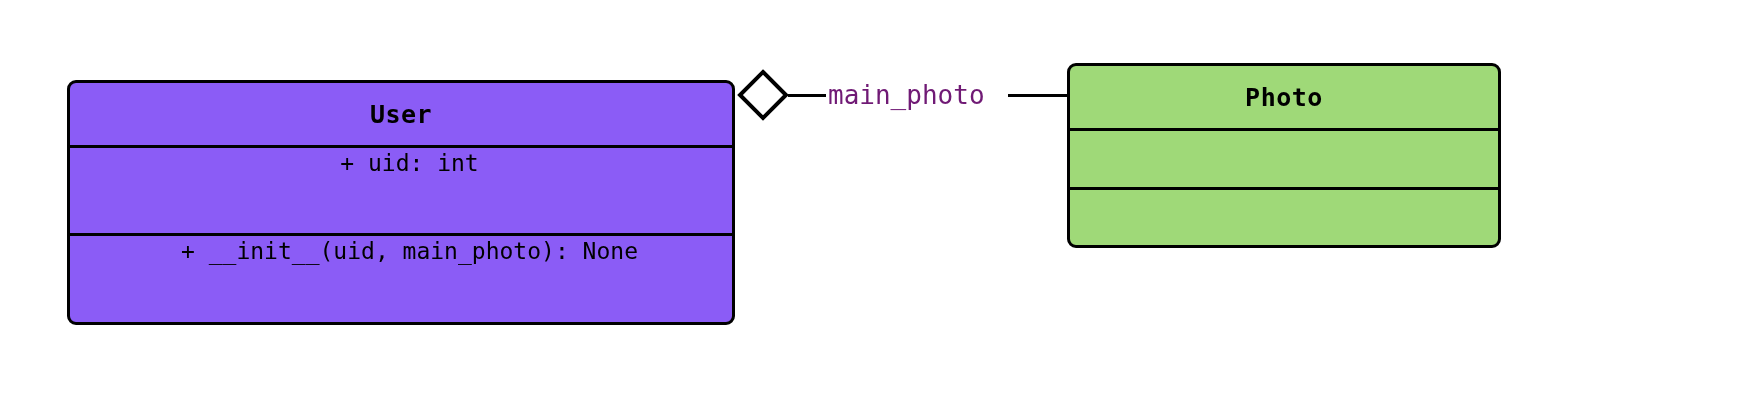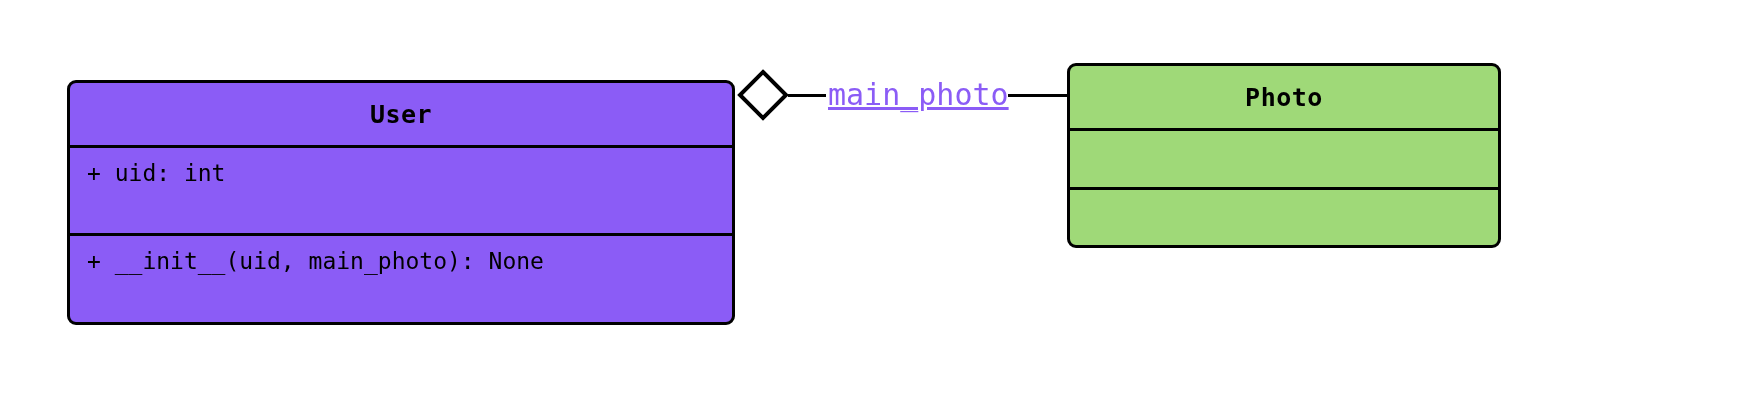--- a/index.html
+++ b/index.html
@@ -40,23 +40,24 @@
     font-weight: bold;
     font-size: 25px;
     line-height: 1;
     color: #000000;
     letter-spacing: 0.5px;
     display: flex;
     align-items: center;
     justify-content: center;
   }
   .member-list {
-    padding: 10px 0 6px 0;
+    padding: 0 0 6px 0;
     display: flex;
     flex-direction: row;
+    justify-content: center;
   }
   .member {
     font-size: 23px;
     line-height: 30px;
     color: #000000;
     white-space: pre;
     padding-left: 17px;
   }
   .member .type-ref {
     font-weight: bold;
@@ -109,27 +110,26 @@
     position: absolute;
     left: 737px;
     top: 69px;
     width: 52px;
     height: 52px;
   }
   #assoc-label {
     position: absolute;
     left: 826px;
     top: 80px;
-    font-size: 30px;
+    font-size: 26px;
     line-height: 30px;
-    color: #8b5cf6;
+    color: #701a75;
     white-space: pre;
     background: #ffffff;
     padding: 0 2px;
-    text-decoration: underline;
   }
 </style>
 </head>
 <body>
 
 <div id="canvas">
 
   <div class="uml-class" id="class-user">
 
     <div class="compartment c-title class-title">User</div>

